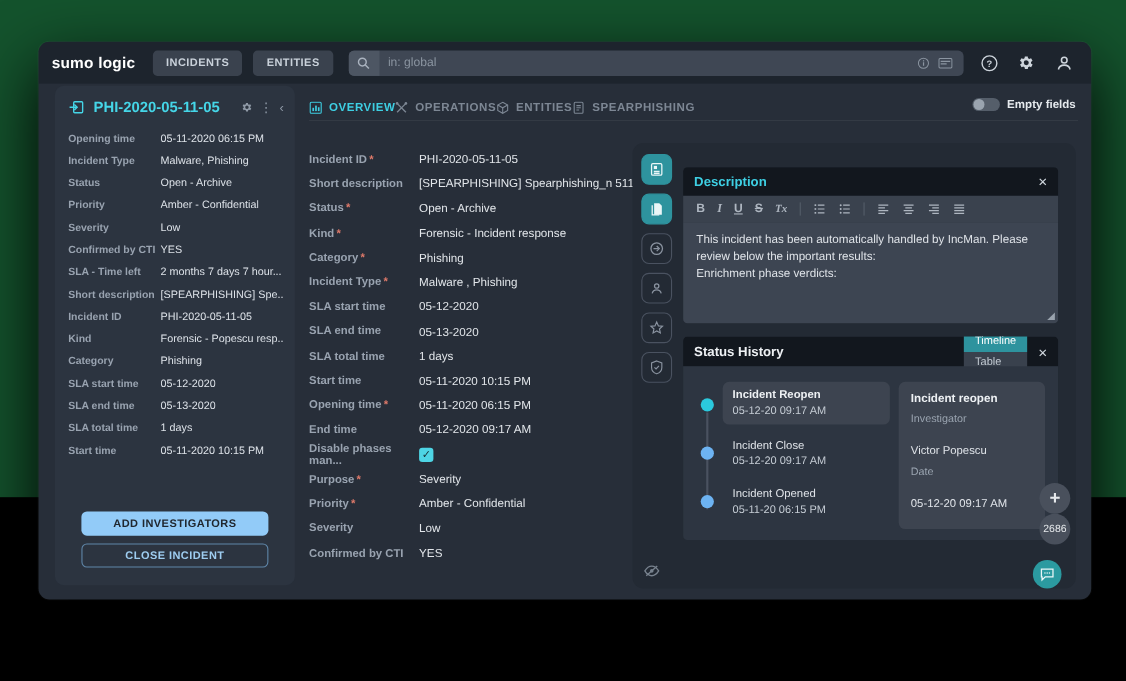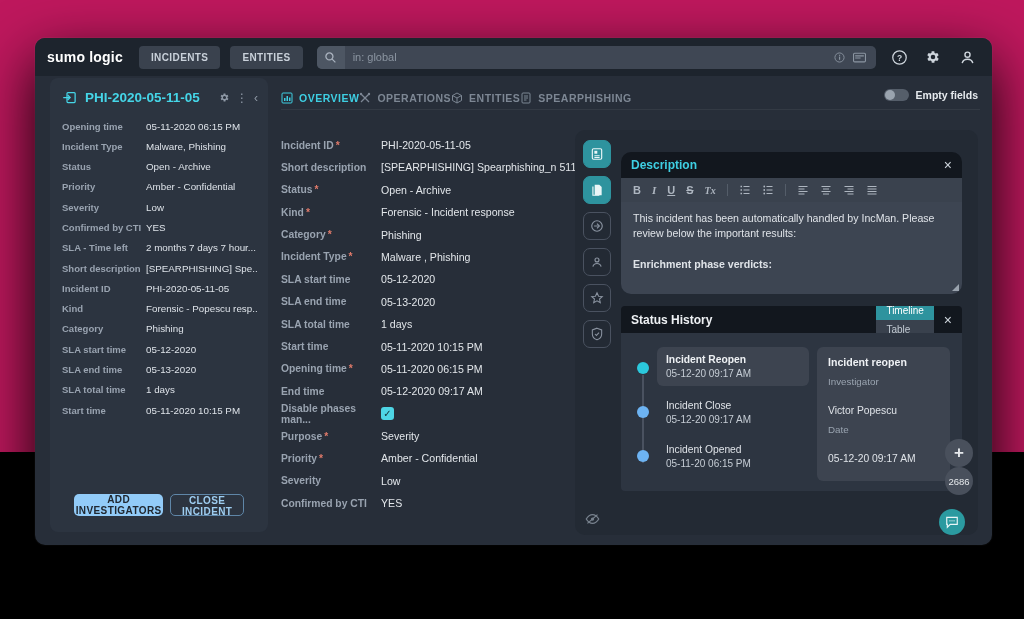--- a/index.html
+++ b/index.html
@@ -1,18 +1,18 @@
 <!DOCTYPE html>
 <html><head>
 <meta charset="utf-8">
 <style>
   * { margin:0; padding:0; box-sizing:border-box; }
   html,body { width:1024px; height:619px; background:#000; overflow:hidden;
               font-family:"Liberation Sans","DejaVu Sans",sans-serif; }
-  .stage { position:relative; width:1024px; height:452px; background:#be185d; }
+  .stage { position:relative; width:1024px; height:452px; background:#14532d; }
   .window { position:absolute; left:35px; top:38px; width:957px; height:507px;
             background:#272e39; border-radius:10px; overflow:hidden;
             box-shadow:0 22px 60px rgba(0,0,0,.95), 0 0 0 1px rgba(255,255,255,.04); }
   
   .topbar { position:absolute; left:0; top:0; right:0; height:38px; background:#1d242d;
             display:flex; align-items:center; padding:0 12px; gap:10px; }
   .logo { color:#fff; font-weight:bold; font-size:14px; letter-spacing:.2px; margin-right:6px; }
   .navbtn { background:#3a424e; color:#c9d1da; font-size:10px; font-weight:bold;
             letter-spacing:.4px; border:none; border-radius:4px; padding:6px 12px; cursor:pointer; }
   .searchbar { flex:1; height:23px; background:#3f4754; border-radius:5px; display:flex;
@@ -32,21 +32,21 @@
   .lp-header { display:flex; align-items:center; padding:2px 10px 8px 12px; }
   .lp-title { color:#45d6e8; font-size:13.5px; font-weight:bold; margin-left:8px; flex:1;
               white-space:nowrap; }
   .lp-tools { display:flex; align-items:center; gap:6px; color:#8f99a6; font-size:12px; }
   .lp-tools .t { cursor:pointer; line-height:1; }
   .kv-list { display:flex; flex-direction:column; gap:6.3px; padding:6px 10px 0 12px; }
   .kv-row { display:flex; height:14px; align-items:center; }
   .kv-label { width:84px; flex:none; color:#99a3b0; font-size:9.5px; font-weight:bold; }
   .kv-value { color:#dde2e8; font-size:9.8px; white-space:nowrap; overflow:hidden; }
   .lp-buttons { position:absolute; left:24px; right:24px; bottom:16px; display:flex;
-                flex-direction:row; gap:7px; }
+                flex-direction:column; gap:7px; }
   .btn-primary { background:#92cbf8; color:#20272f; font-weight:bold; font-size:10px;
                  letter-spacing:.4px; border:none; border-radius:5px; height:22px; cursor:pointer; }
   .btn-outline { background:transparent; color:#9ecdf0; font-weight:bold; font-size:10px;
                  letter-spacing:.4px; border:1px solid #5f86a8; border-radius:5px; height:22px; cursor:pointer; }
   
   .tabs { position:absolute; left:246px; top:48px; right:12px; height:24px; display:flex;
           align-items:center; border-bottom:1px solid rgba(255,255,255,.06); }
   .tab { display:flex; align-items:center; gap:6px; font-size:10.5px; font-weight:bold;
          letter-spacing:.5px; color:#7d8794; cursor:pointer; height:100%; }
   .tab.active { color:#3ecfe3; }
@@ -70,32 +70,32 @@
                background:#232a34; border-radius:10px; }
   .rail { position:absolute; left:8px; top:10px; display:flex; flex-direction:column; gap:8px; }
   .rail-icon { width:28px; height:28px; border-radius:7px; display:flex; align-items:center;
                justify-content:center; cursor:pointer; color:#8a93a0; border:1px solid #4a5260; }
   .rail-icon.active { background:#2e939e; border-color:#2e939e; color:#eaf6f7; }
   .panel { position:absolute; left:46px; right:16px; border-radius:4px; overflow:hidden; }
   .panel-header { height:26px; background:#12171e; display:flex; align-items:center; padding:0 10px; }
   .panel-title { font-size:12px; font-weight:bold; }
   .panel-close { margin-left:auto; color:#cfd6dd; font-size:14px; cursor:pointer; line-height:1; }
   
-  .desc { top:22px; height:142px;border-radius:10px; }
+  .desc { top:22px; height:142px; }
   .desc .panel-title { color:#3ecfe3; }
   .desc-toolbar { height:24px; background:#3a424e; display:flex; align-items:center; gap:11px;
                   padding:0 12px; color:#aeb6c0; }
   .tbi { font-size:11px; font-weight:bold; cursor:pointer; display:flex; align-items:center; }
   .tbi.i { font-style:italic; font-family:"Liberation Serif","DejaVu Serif",serif; }
   .tbi.u { text-decoration:underline; }
   .tbi.s { text-decoration:line-through; }
   .tb-sep { width:1px; height:12px; background:#545d69; }
   .desc-body { height:92px; background:#3d4552; padding:9px 12px; position:relative; }
   .desc-body p { color:#dfe3e8; font-size:10.6px; line-height:1.45; }
-  .desc-body p.b { font-weight:bold; margin-top:15px; }
+  .desc-body p.b { font-weight:normal; margin-top:0; }
   .resize-handle { position:absolute; right:3px; bottom:3px; width:0; height:0;
                    border-left:7px solid transparent; border-bottom:7px solid #9aa3ae; cursor:nwse-resize; }
   
   .sh { top:176px; height:185px; }
   .sh .panel-header { height:27px; }
   .sh .panel-title { color:#eef1f4; }
   .seg-group { margin-left:auto; display:flex; border-radius:4px; overflow:hidden;flex-direction:column; }
   .seg { font-size:10px; padding:4px 10px; cursor:pointer; background:#39414d; color:#c2cad2; }
   .seg.active { background:#2e939e; color:#fff; }
   .sh .panel-close { margin-left:10px; }

